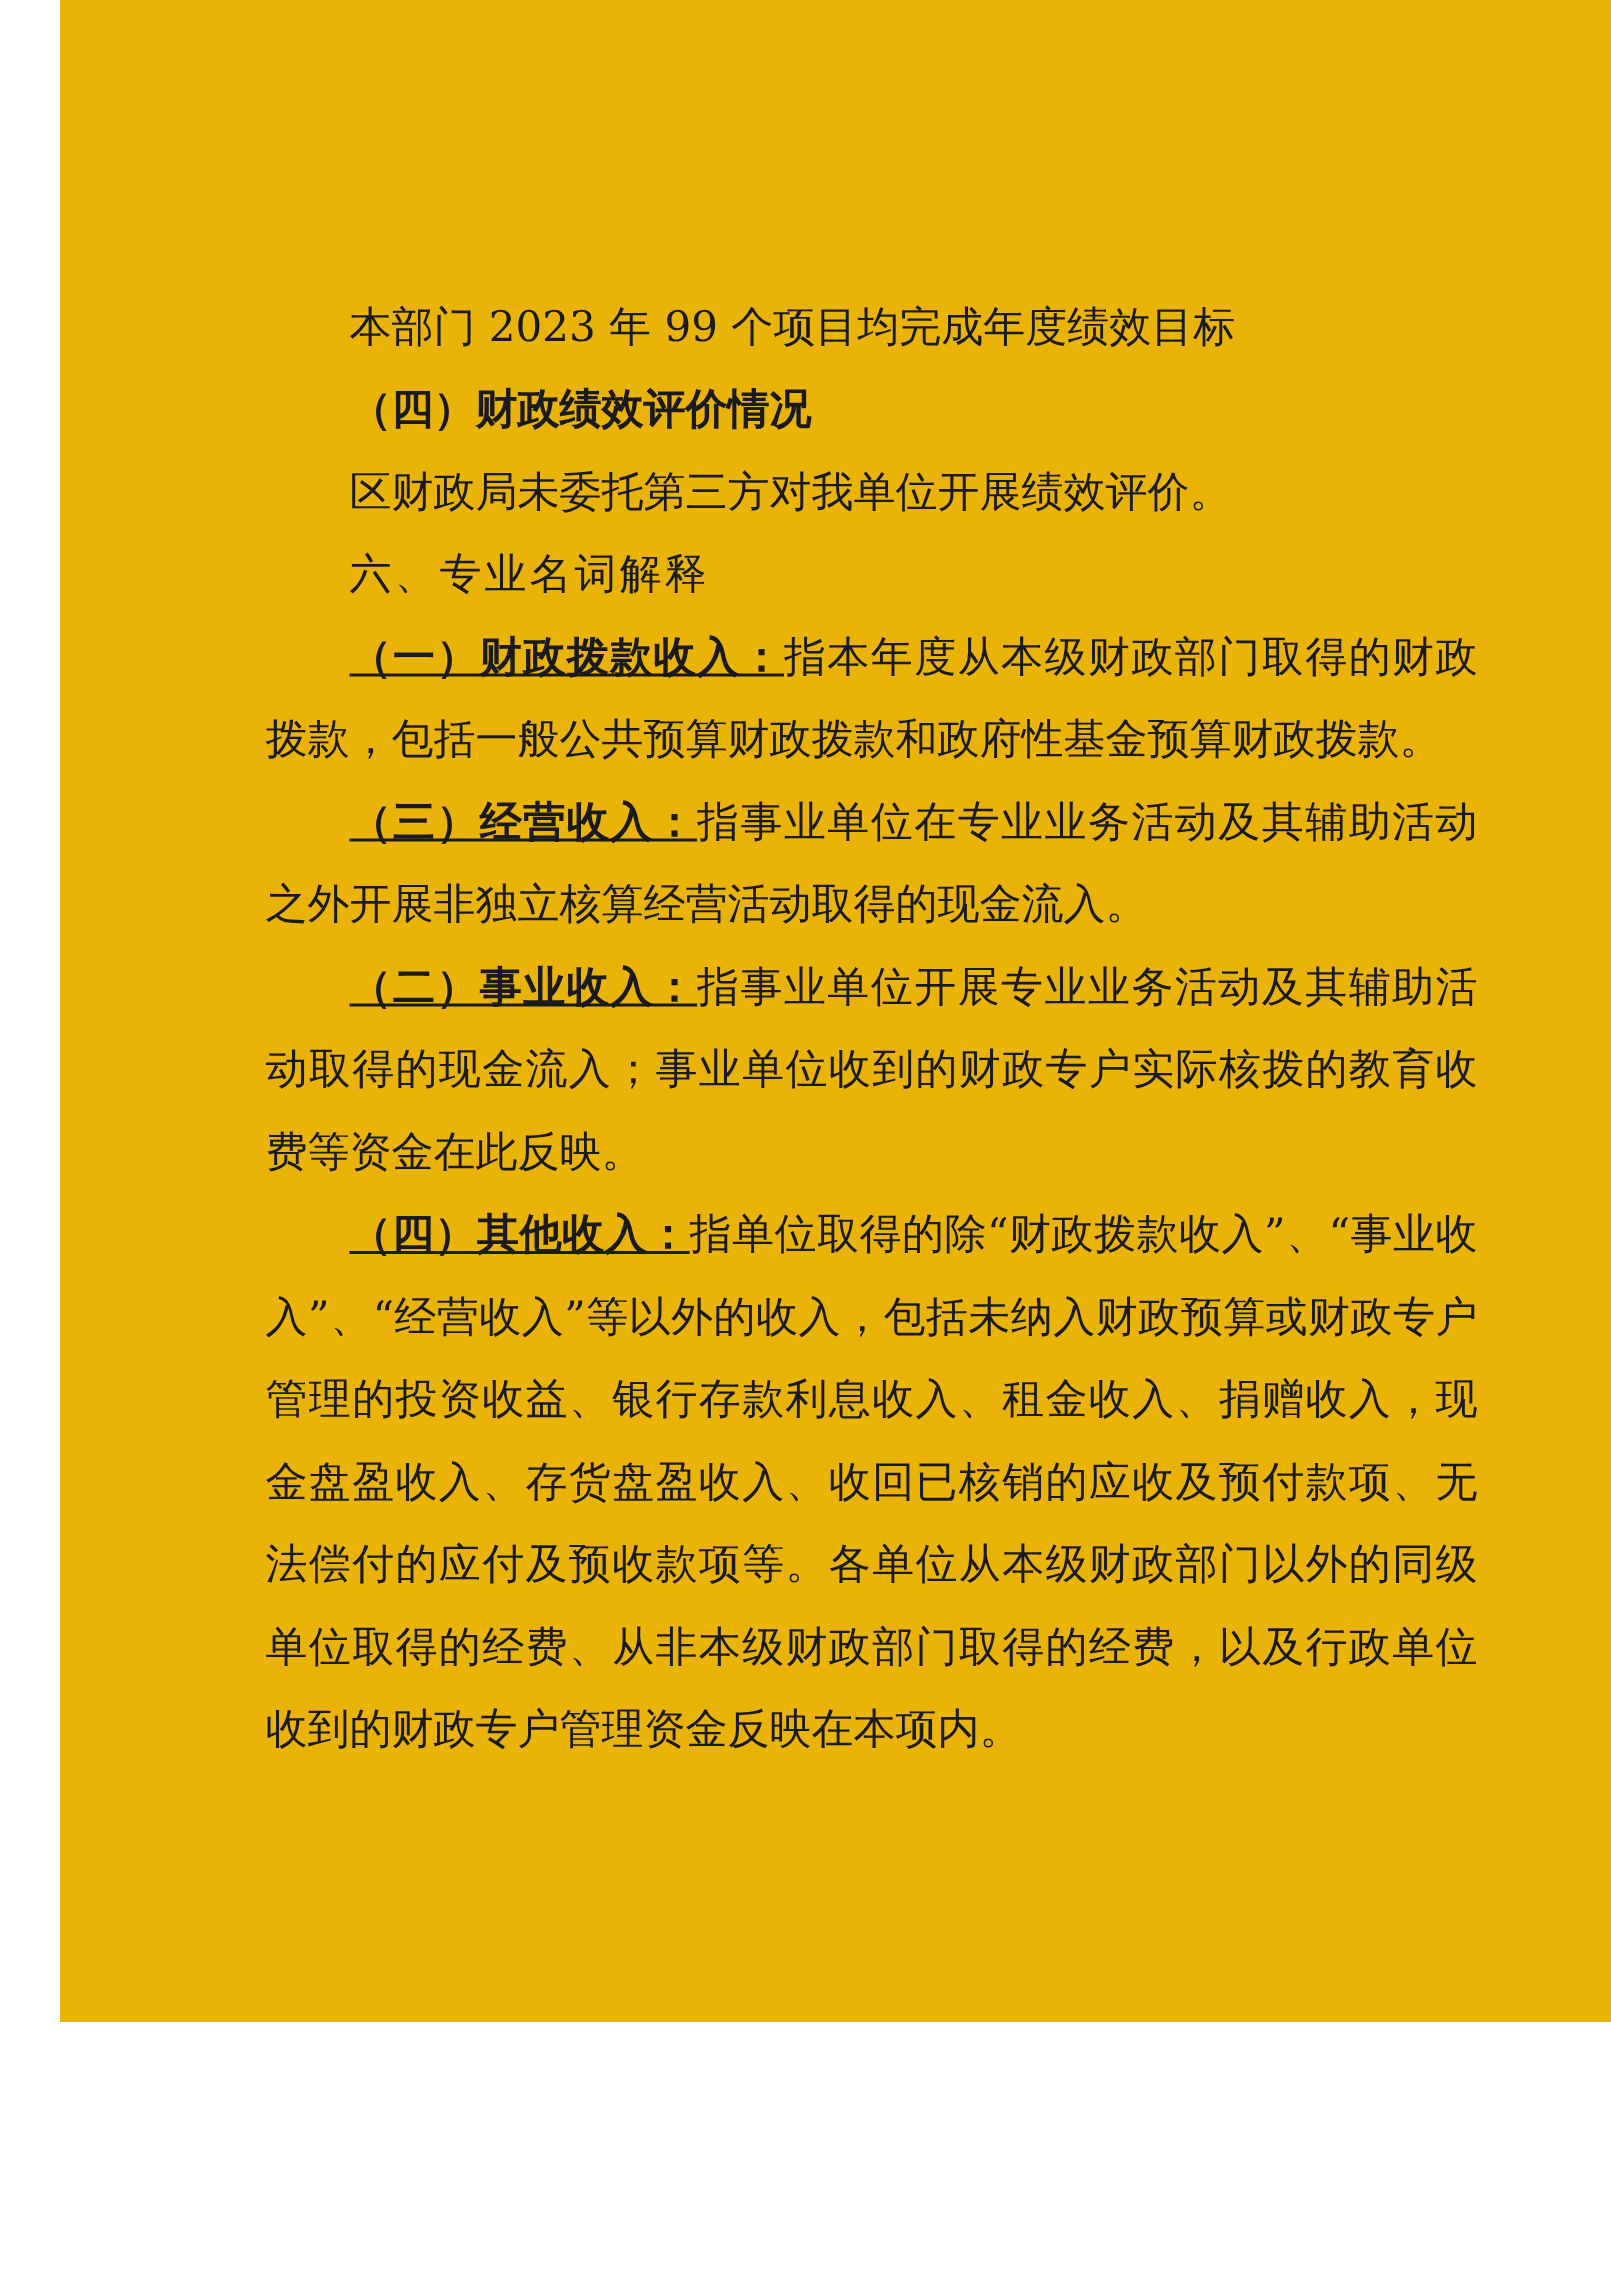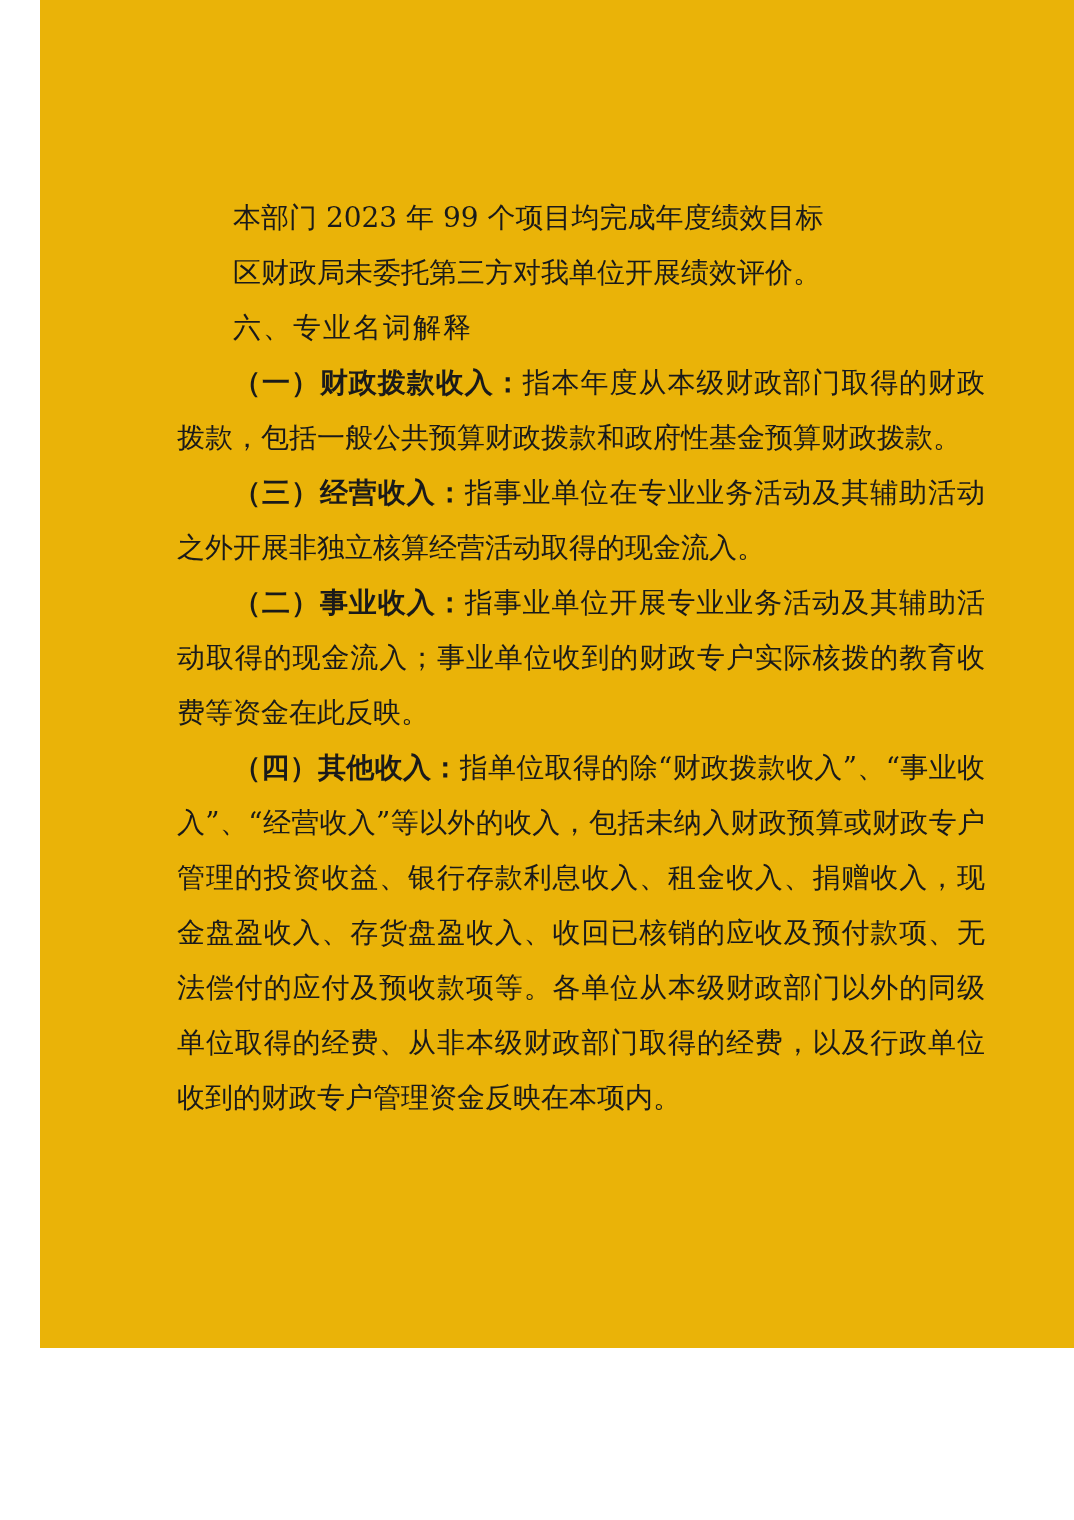--- a/index.html
+++ b/index.html
@@ -35,40 +35,42 @@
   .heading-serif {
     font-weight: bold;
   }
   .heading-sans {
     font-family: "DejaVu Sans", "Liberation Sans", sans-serif;
     font-weight: normal;
     letter-spacing: 2px;
   }
   .term-lead {
     font-weight: bold;
+    text-decoration: underline;
   }
   .page-number {
     position: absolute;
     left: 122px;
     top: 1358px;
     width: 808px;
     text-align: right;
     font-size: 28px;
     line-height: 40px;
     color: #1a1a1a;
   }
 </style>
 </head>
 <body>
 
 <div class="page">
   <div class="content">
 
     <p>本部门 2023 年 99 个项目均完成年度绩效目标</p>
 
+    <p class="heading-serif">（四）财政绩效评价情况</p>
 
     <p>区财政局未委托第三方对我单位开展绩效评价。</p>
 
     <p class="heading-sans">六、专业名词解释</p>
 
     <p><span class="term-lead">（一）财政拨款收入：</span><span>指本年度从本级财政部门取得的财政拨款，包括一般公共预算财政拨款和政府性基金预算财政拨款。</span></p>
 
     <p><span class="term-lead">（三）经营收入：</span><span>指事业单位在专业业务活动及其辅助活动之外开展非独立核算经营活动取得的现金流入。</span></p>
 
     <p><span class="term-lead">（二）事业收入：</span><span>指事业单位开展专业业务活动及其辅助活动取得的现金流入；事业单位收到的财政专户实际核拨的教育收费等资金在此反映。</span></p>

